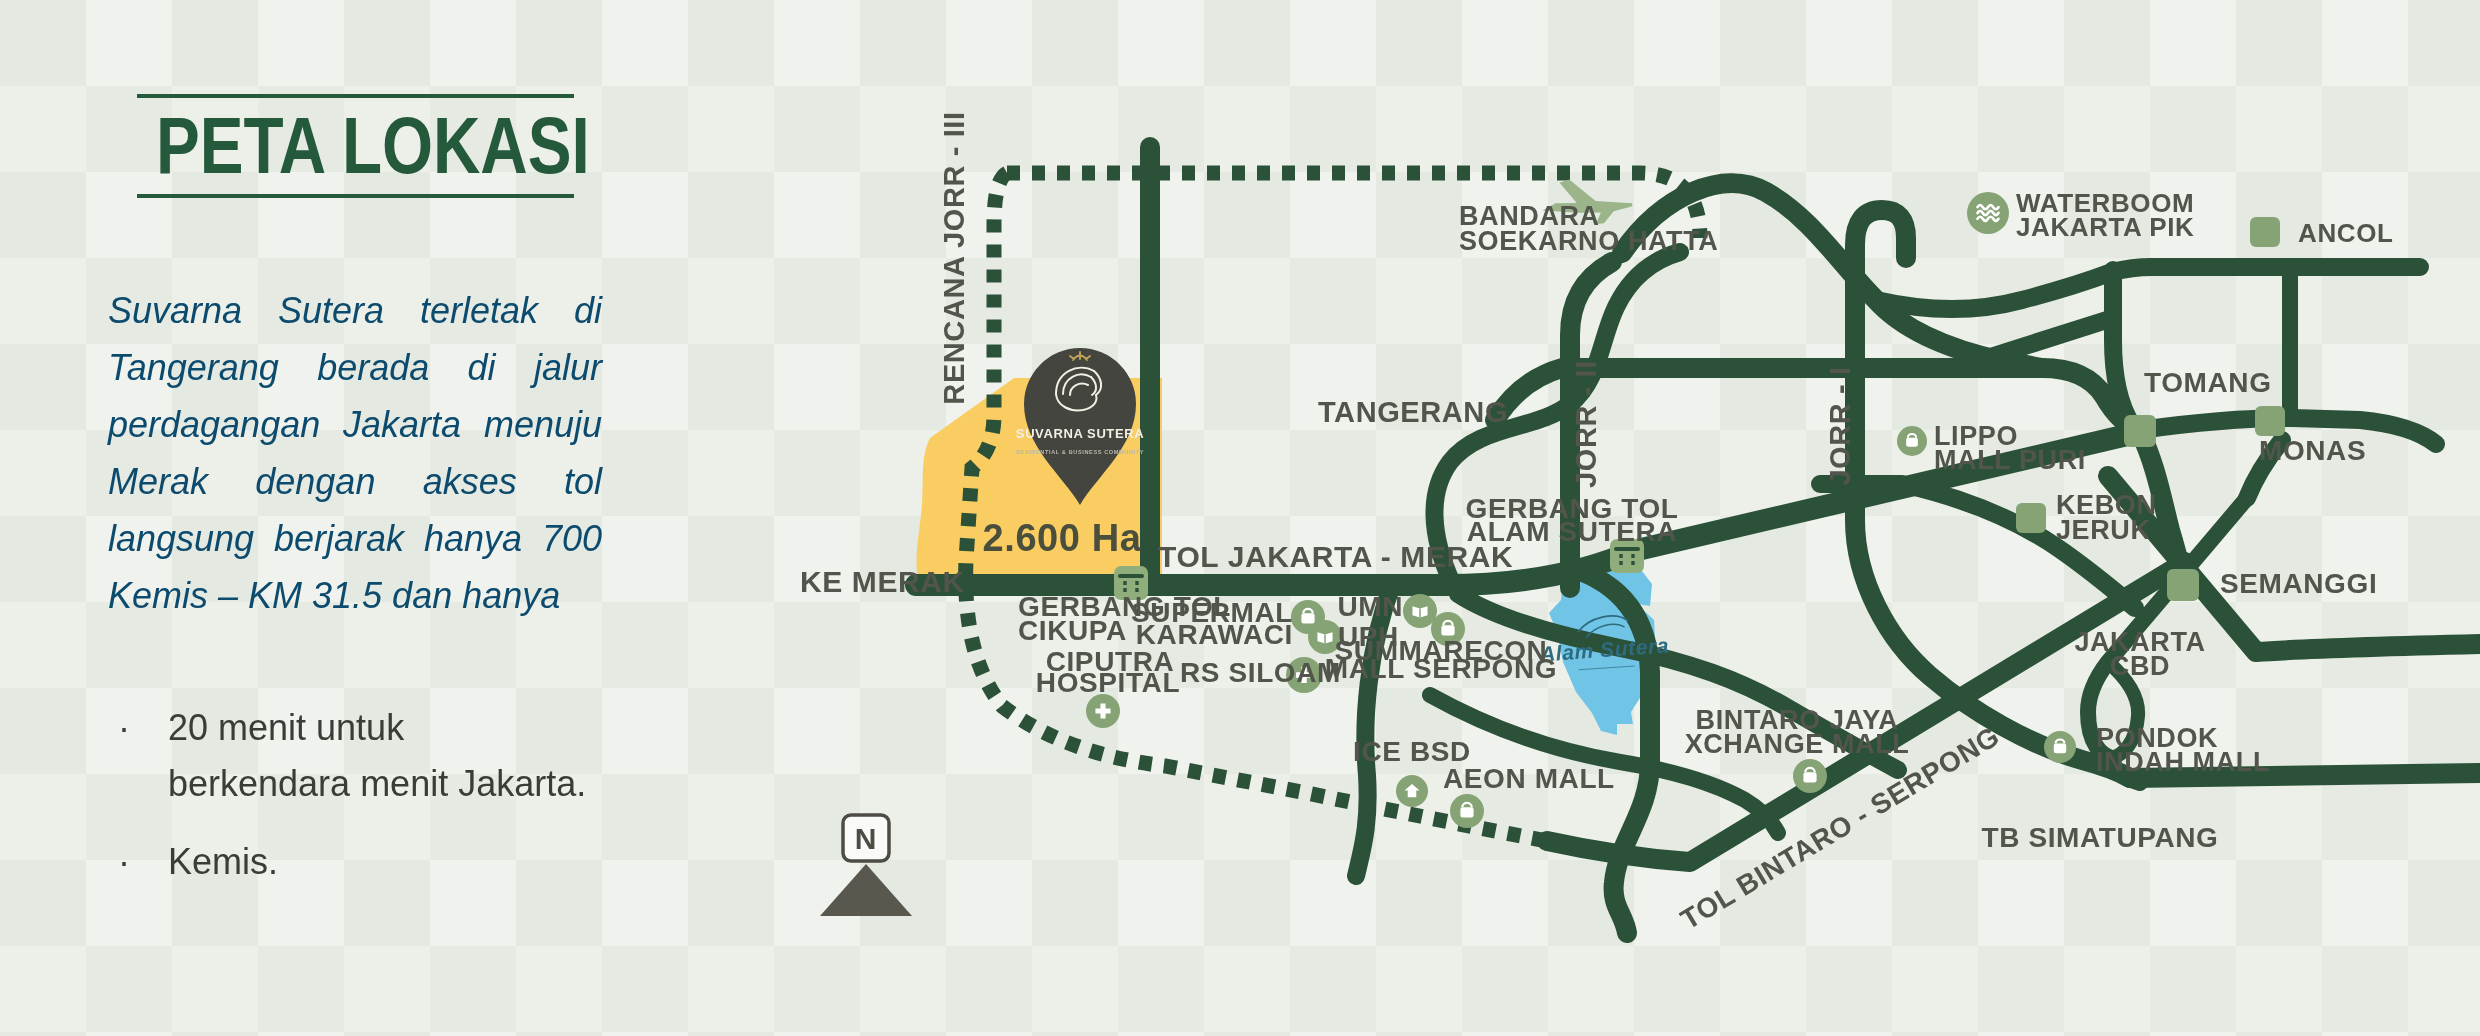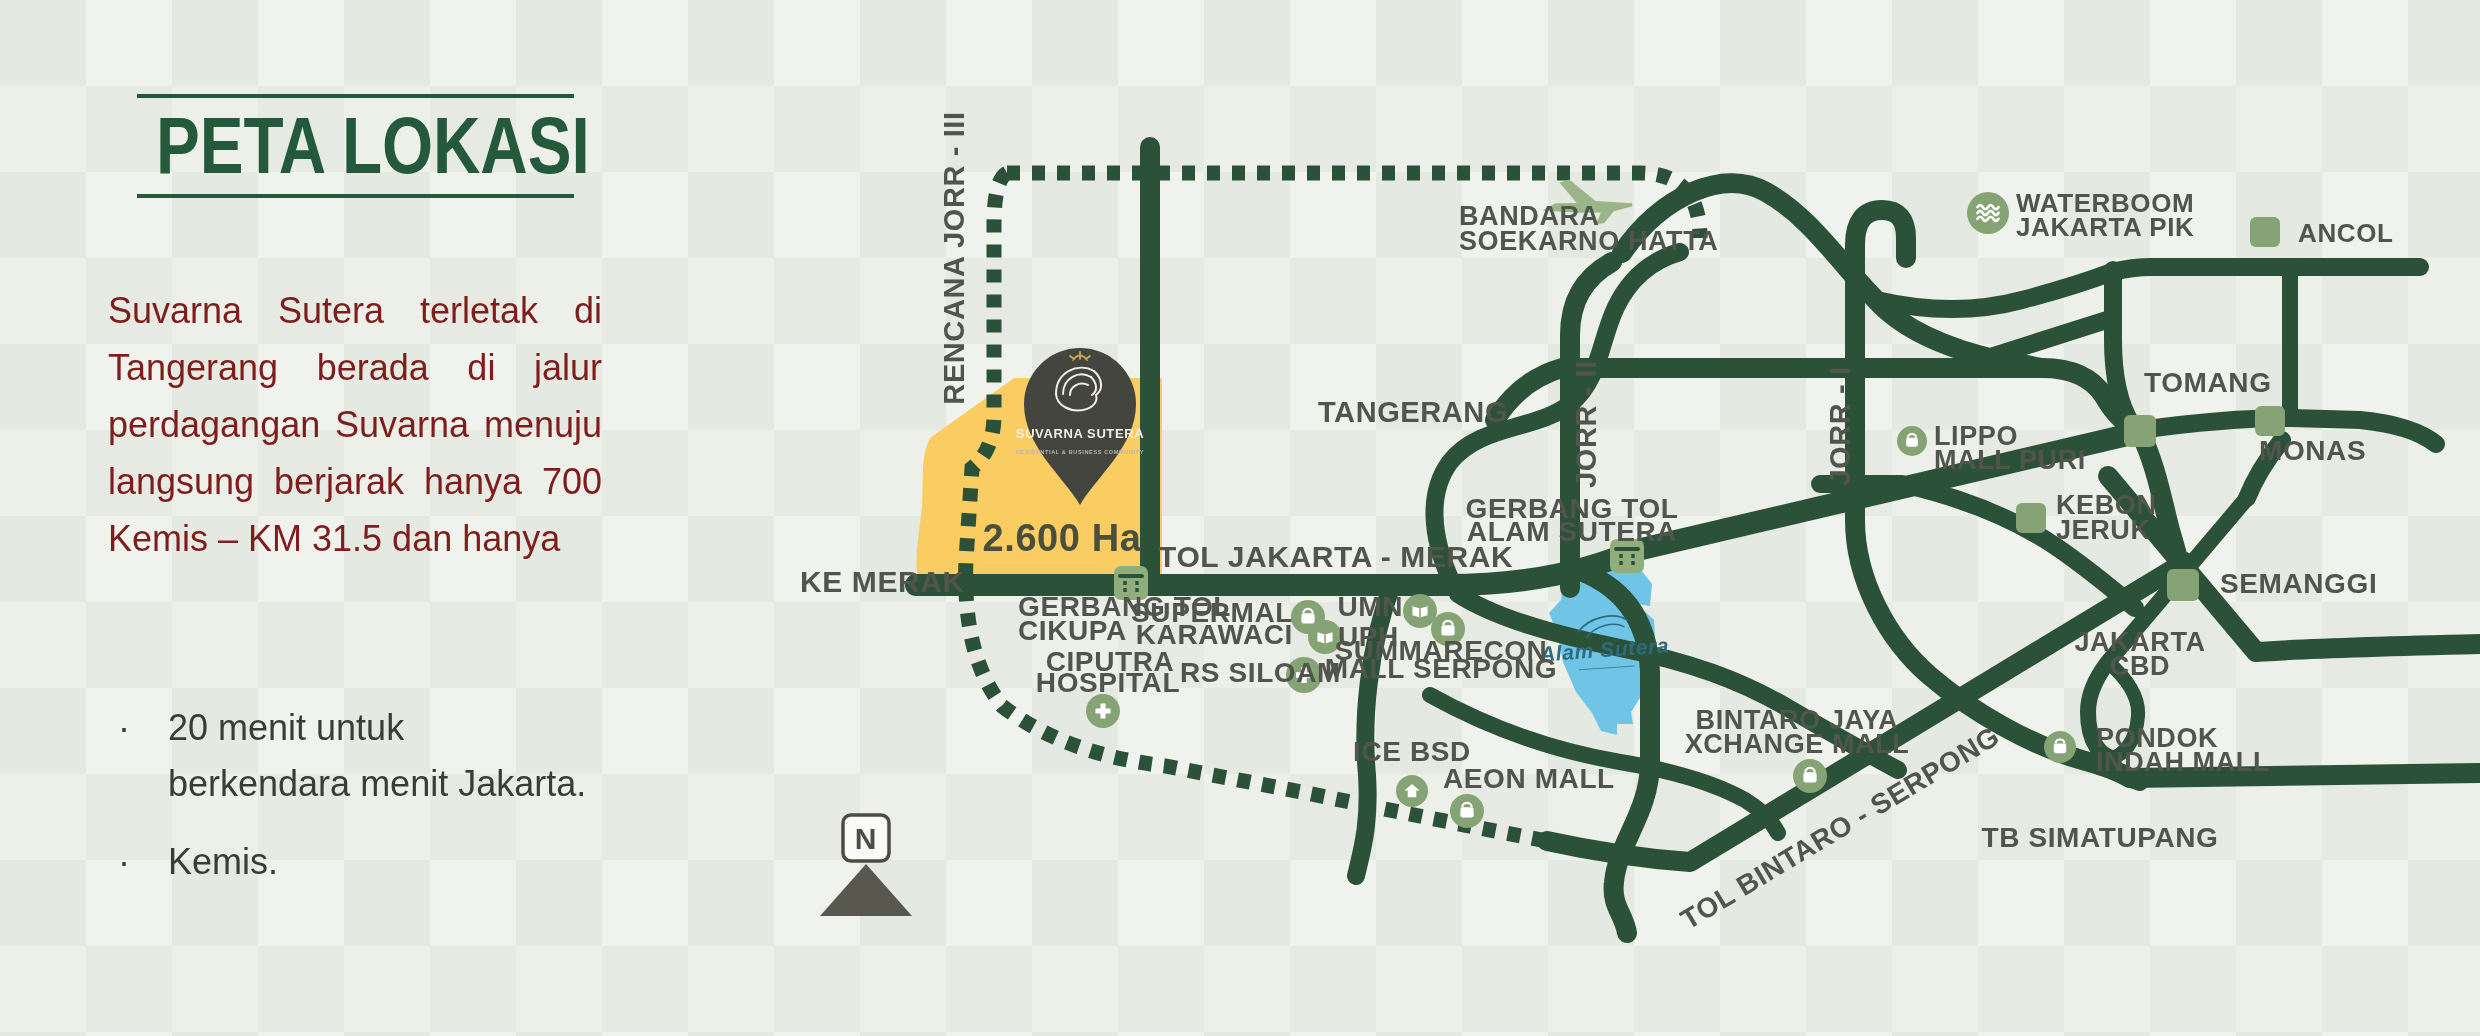--- a/index.html
+++ b/index.html
@@ -9,41 +9,42 @@
     background-image:
       conic-gradient(from 0deg at 50% 50%, rgba(255,255,255,.55) 0 25%, rgba(219,226,216,.45) 25% 50%,
                      rgba(255,255,255,.30) 50% 75%, rgba(213,221,210,.40) 75% 100%);
     background-size:172px 172px;opacity:.55;}
   .panel{position:absolute;left:0;top:0;width:760px;height:1036px;padding-left:48px;}
   .rule{position:absolute;left:137px;width:437px;height:4px;background:#24593c;}
   .rule.top{top:94px;}
   .rule.bottom{top:194px;}
   .title{position:absolute;left:156px;top:100px;font-size:80px;font-weight:700;color:#24593c;
          letter-spacing:0px;transform:scaleX(.82);transform-origin:left top;white-space:nowrap;}
-  .para{position:absolute;left:108px;top:282px;width:494px;color:#7f1d1d;font-size:36px;line-height:57px;}
+  .para{position:absolute;left:108px;top:282px;width:494px;color:#0c4a6e;font-size:36px;line-height:57px;font-style:italic;}
   .para .line{text-align:justify;text-align-last:justify;white-space:nowrap;}
   .para .line.last{text-align-last:left;}
   .bullets{position:absolute;left:108px;top:700px;width:520px;color:#3a3d37;font-size:36px;}
   .bullet-item{position:relative;padding-left:60px;margin-bottom:22px;line-height:56px;}
   .bullet-item .dot{position:absolute;left:10px;top:0;}
   svg{position:absolute;inset:0;}
   svg text{font-family:"Liberation Sans",sans-serif;font-weight:700;letter-spacing:.6px;}
 </style>
 </head>
 <body>
 
 <div class="stage">
   <div class="panel">
     <div class="rule top"></div>
     <h1 class="title" style="margin:0">PETA LOKASI</h1>
     <div class="rule bottom"></div>
     <div class="para" id="para">
         <div class="line">Suvarna Sutera terletak di</div>
         <div class="line">Tangerang berada di jalur</div>
-        <div class="line">perdagangan Suvarna menuju</div>
+        <div class="line">perdagangan Jakarta menuju</div>
+        <div class="line">Merak dengan akses tol</div>
         <div class="line">langsung berjarak hanya 700</div>
         <div class="line last">Kemis – KM 31.5 dan hanya</div>
       </div>
     <div class="bullets" id="bullets">
         <div class="bullet-item">
           <span class="dot">·</span>
           <div>20 menit untuk</div>
           <div>berkendara menit Jakarta.</div>
         </div>
         <div class="bullet-item">

